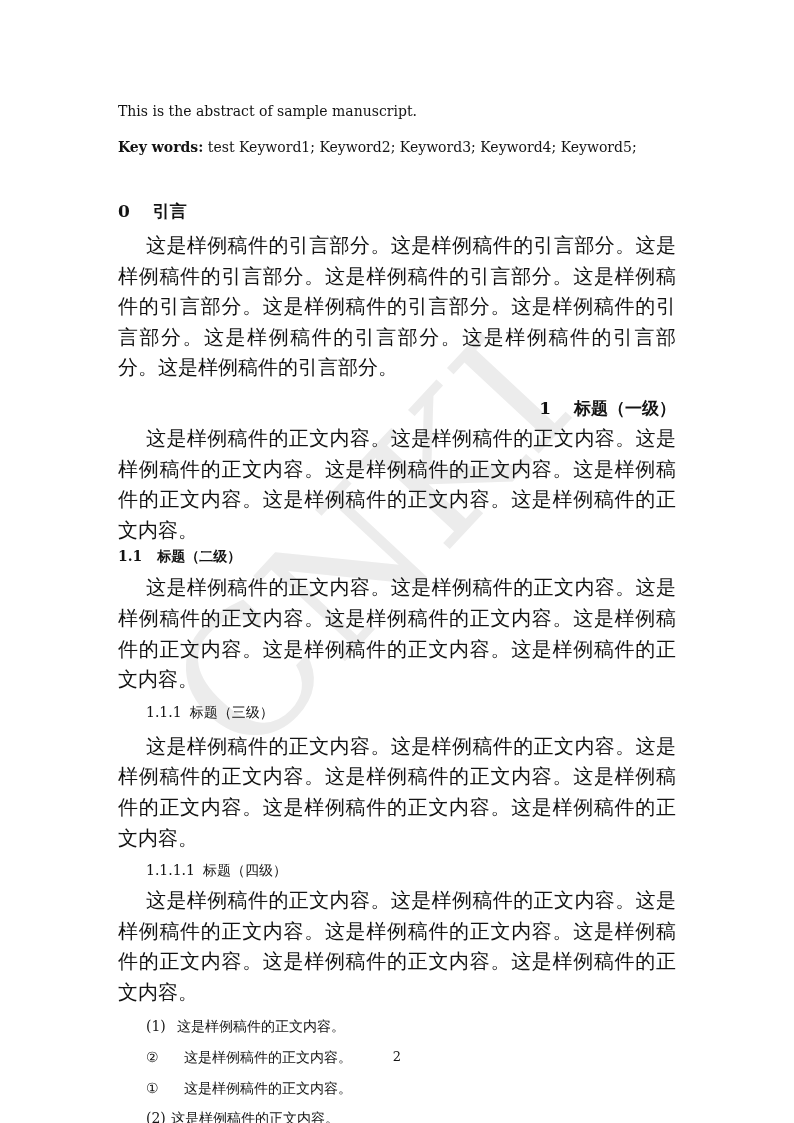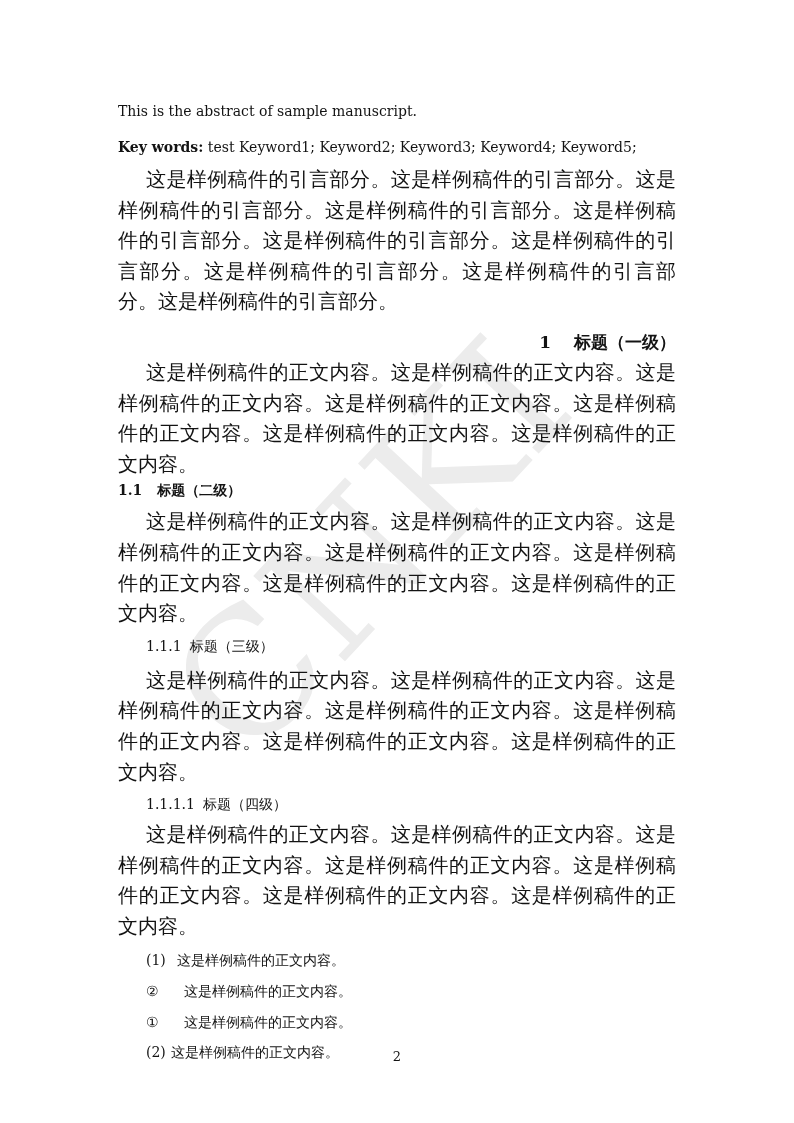--- a/index.html
+++ b/index.html
@@ -79,20 +79,21 @@
 <div class="page">
 
   <div class="watermark">CNKI</div>
 
   <div class="content">
 
     <p class="abstract-line">This is the abstract of sample manuscript.</p>
 
     <p class="keywords-line"><span class="keywords-label">Key words:</span><span> test Keyword1; Keyword2; Keyword3; Keyword4; Keyword5;</span></p>
 
+    <h1 class="h-l1"><span class="h-num">0</span><span>引言</span></h1>
     <p class="body-p p-intro">这是样例稿件的引言部分。这是样例稿件的引言部分。这是样例稿件的引言部分。这是样例稿件的引言部分。这是样例稿件的引言部分。这是样例稿件的引言部分。这是样例稿件的引言部分。这是样例稿件的引言部分。这是样例稿件的引言部分。这是样例稿件的引言部分。</p>
 
     <h1 class="h-l1 h-sec1"><span class="h-num">1</span><span>标题（一级）</span></h1>
     <p class="body-p p-s1">这是样例稿件的正文内容。这是样例稿件的正文内容。这是样例稿件的正文内容。这是样例稿件的正文内容。这是样例稿件的正文内容。这是样例稿件的正文内容。这是样例稿件的正文内容。</p>
 
     <h2 class="h-l2"><span class="h-num">1.1</span><span>标题（二级）</span></h2>
     <p class="body-p p-s2">这是样例稿件的正文内容。这是样例稿件的正文内容。这是样例稿件的正文内容。这是样例稿件的正文内容。这是样例稿件的正文内容。这是样例稿件的正文内容。这是样例稿件的正文内容。</p>
 
     <h3 class="h-l3"><span class="h-num">1.1.1</span><span>标题（三级）</span></h3>
     <p class="body-p p-s3">这是样例稿件的正文内容。这是样例稿件的正文内容。这是样例稿件的正文内容。这是样例稿件的正文内容。这是样例稿件的正文内容。这是样例稿件的正文内容。这是样例稿件的正文内容。</p>

